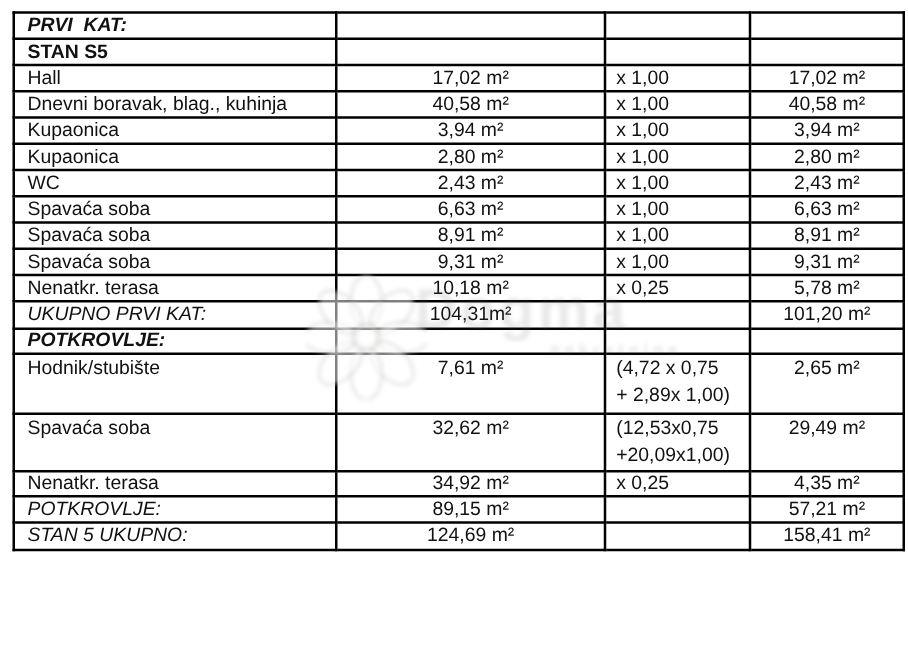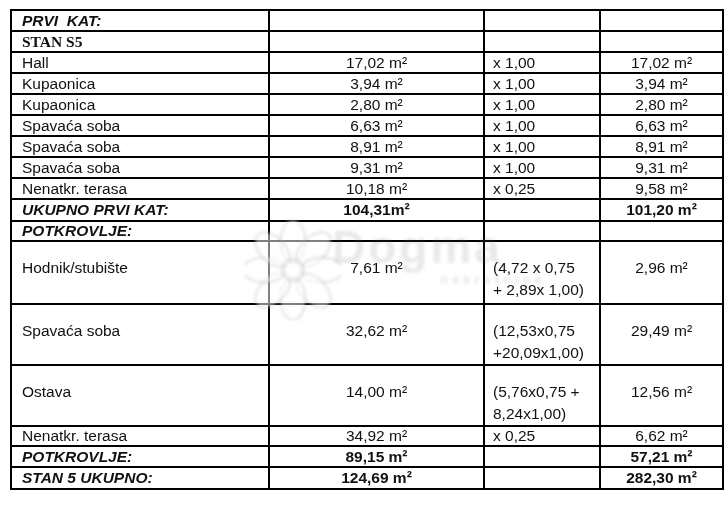--- a/index.html
+++ b/index.html
@@ -25,24 +25,24 @@
   td.c4{text-align:center;}
   tr.r-single td{height:19px;}
   tr.r-ukupno td{height:20px;}
   tr.r-section td{height:15px;}
   tr.r-tall1 td{height:46px;}
   tr.r-tall2 td{height:40px;}
   tr.r-tall3 td{height:44px;}
   tr.r-short td{height:17px;}
   tr.r-last td{height:20px;}
   tr.sec-italic td.c1{font-weight:bold;font-style:italic;margin-top:24px;}
-  tr.sec-bold td.c1{font-weight:bold;font-family:Liberation Serif, serif;}
-  tr.total td{font-weight:bold;}
+  tr.sec-bold td.c1{font-weight:bold;}
+  tr.total td{font-weight:normal;}
   tr.total td.c1{font-style:italic;}
-  tr.v-top td{vertical-align:top;padding-top:15px;line-height:22px;}
+  tr.v-top td{vertical-align:top;padding-top:0;line-height:22px;}
   
   .watermark{
     position:absolute;left:240px;top:212px;width:400px;height:120px;
     pointer-events:none;z-index:5;filter:blur(1.5px);
   }
   .wm-flower{position:absolute;left:5px;top:8px;}
   .wm-text{
     position:absolute;left:92px;top:8px;
     font-size:46px;font-weight:bold;letter-spacing:3px;
     color:rgba(100,100,100,0.14);
@@ -76,30 +76,42 @@
       <td class="c3"></td>
       <td class="c4"></td>
     </tr>
     <tr class="r-single">
       <td class="c1">Hall</td>
       <td class="c2">17,02 m²</td>
       <td class="c3">x 1,00</td>
       <td class="c4">17,02 m²</td>
     </tr>
     <tr class="r-single">
+      <td class="c1">Dnevni boravak, blag., kuhinja</td>
+      <td class="c2">40,58 m²</td>
+      <td class="c3">x 1,00</td>
+      <td class="c4">40,58 m²</td>
+    </tr>
+    <tr class="r-single">
       <td class="c1">Kupaonica</td>
       <td class="c2">3,94 m²</td>
       <td class="c3">x 1,00</td>
       <td class="c4">3,94 m²</td>
     </tr>
     <tr class="r-single">
       <td class="c1">Kupaonica</td>
       <td class="c2">2,80 m²</td>
       <td class="c3">x 1,00</td>
       <td class="c4">2,80 m²</td>
+    </tr>
+    <tr class="r-single">
+      <td class="c1">WC</td>
+      <td class="c2">2,43 m²</td>
+      <td class="c3">x 1,00</td>
+      <td class="c4">2,43 m²</td>
     </tr>
     <tr class="r-single">
       <td class="c1">Spavaća soba</td>
       <td class="c2">6,63 m²</td>
       <td class="c3">x 1,00</td>
       <td class="c4">6,63 m²</td>
     </tr>
     <tr class="r-single">
       <td class="c1">Spavaća soba</td>
       <td class="c2">8,91 m²</td>
@@ -109,72 +121,65 @@
     <tr class="r-single">
       <td class="c1">Spavaća soba</td>
       <td class="c2">9,31 m²</td>
       <td class="c3">x 1,00</td>
       <td class="c4">9,31 m²</td>
     </tr>
     <tr class="r-single">
       <td class="c1">Nenatkr. terasa</td>
       <td class="c2">10,18 m²</td>
       <td class="c3">x 0,25</td>
-      <td class="c4">9,58 m²</td>
+      <td class="c4">5,78 m²</td>
     </tr>
     <tr class="r-ukupno total">
       <td class="c1">UKUPNO PRVI KAT:</td>
       <td class="c2">104,31m²</td>
       <td class="c3"></td>
       <td class="c4">101,20 m²</td>
     </tr>
     <tr class="r-section sec-italic">
       <td class="c1">POTKROVLJE:</td>
       <td class="c2"></td>
       <td class="c3"></td>
       <td class="c4"></td>
     </tr>
     <tr class="r-tall1 v-top">
       <td class="c1">Hodnik/stubište</td>
       <td class="c2">7,61 m²</td>
       <td class="c3">(4,72 x 0,75
 + 2,89x 1,00)</td>
-      <td class="c4">2,96 m²</td>
+      <td class="c4">2,65 m²</td>
     </tr>
     <tr class="r-tall2 v-top">
       <td class="c1">Spavaća soba</td>
       <td class="c2">32,62 m²</td>
       <td class="c3">(12,53x0,75
 +20,09x1,00)</td>
       <td class="c4">29,49 m²</td>
     </tr>
-    <tr class="r-tall3 v-top">
-      <td class="c1">Ostava</td>
-      <td class="c2">14,00 m²</td>
-      <td class="c3">(5,76x0,75 +
-8,24x1,00)</td>
-      <td class="c4">12,56 m²</td>
-    </tr>
     <tr class="r-short">
       <td class="c1">Nenatkr. terasa</td>
       <td class="c2">34,92 m²</td>
       <td class="c3">x 0,25</td>
-      <td class="c4">6,62 m²</td>
+      <td class="c4">4,35 m²</td>
     </tr>
     <tr class="r-single total">
       <td class="c1">POTKROVLJE:</td>
       <td class="c2">89,15 m²</td>
       <td class="c3"></td>
       <td class="c4">57,21 m²</td>
     </tr>
     <tr class="r-last total">
       <td class="c1">STAN 5 UKUPNO:</td>
       <td class="c2">124,69 m²</td>
       <td class="c3"></td>
-      <td class="c4">282,30 m²</td>
+      <td class="c4">158,41 m²</td>
     </tr>
   </tbody>
 </table>
 
 <div class="watermark">
   <svg class="wm-flower" width="96" height="100" viewBox="-50 -50 100 100">
     <g stroke="rgba(110,105,100,0.20)" stroke-width="2" fill="rgba(255,255,255,0.5)">
       <ellipse cx="0" cy="-30" rx="13" ry="22"></ellipse>
       <ellipse cx="0" cy="-30" rx="13" ry="22" transform="rotate(45)"></ellipse>
       <ellipse cx="0" cy="-30" rx="13" ry="22" transform="rotate(90)"></ellipse>

